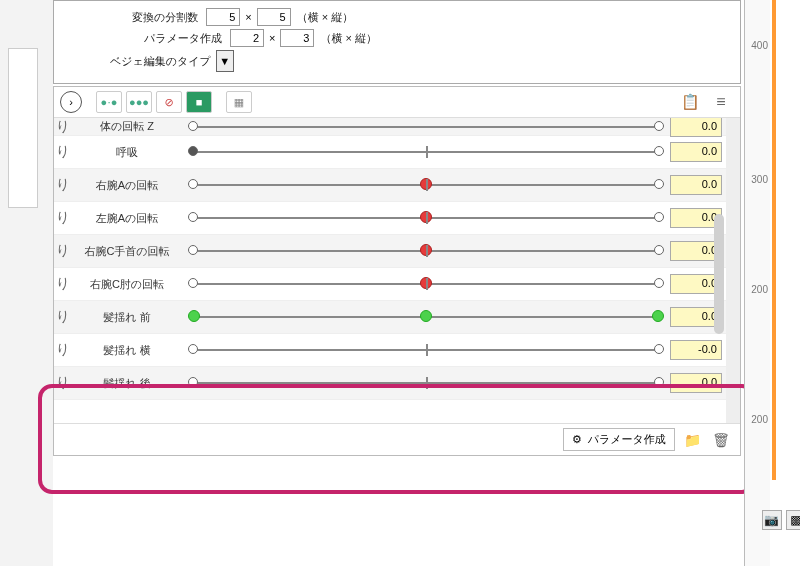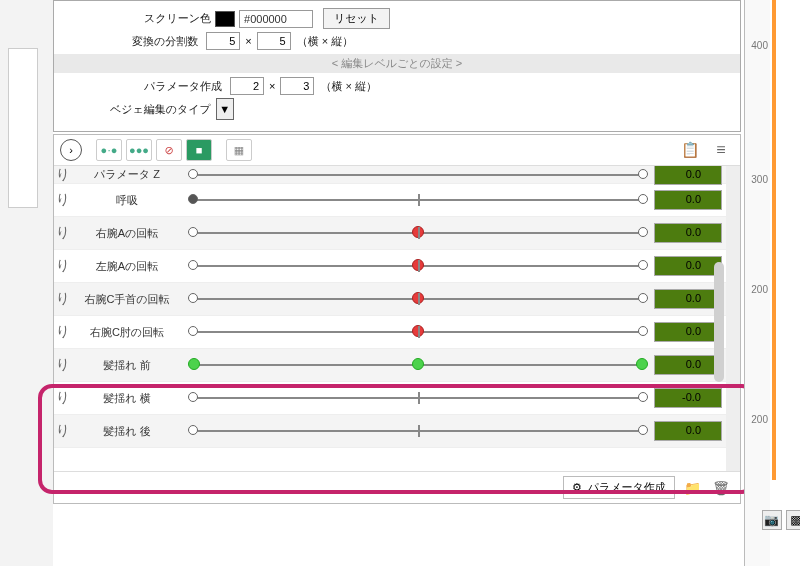--- a/index.html
+++ b/index.html
@@ -117,22 +117,22 @@
   }
   .dot {
     position:absolute; top:5px; width:12px; height:12px;
     border-radius:50%; margin-left:-6px;
     border:1.5px solid #666; background:#fff;
   }
   .dot.red { background:#e63b3b; border-color:#a22; }
   .dot.green { background:#4cd24c; border-color:#2a2; }
   .dot.end { width:10px;height:10px; top:6px; }
   .pval {
-    width:68px; border:1px solid #aaa; background:#4d7c0f;
-    height:20px; text-align:right; padding:2px 20px;
+    width:52px; border:1px solid #aaa; background:#fef9c3;
+    height:20px; text-align:right; padding:2px 4px;
     font-size:11px;
   }
   .highlight-box {
     position:absolute;
     left:38px; top:384px;
     width:718px; height:110px;
     border:4px solid #c5246b;
     border-radius:14px;
     pointer-events:none;
   }
@@ -186,35 +186,28 @@
 </head>
 <body>
 
 <div class="left-strip">
   <div class="inner"></div>
 </div>
 
 <div class="panel-area">
 
   <div class="settings-top">
-    <div class="row" style="padding-left:82px">
-      <span class="lbl">スクリーン色</span>
-      <span class="color-swatch"></span>
-      <span class="colorcode">#000000</span>
-      <button class="btn">リセット</button>
-    </div>
     <div class="row" style="padding-left:70px">
       <span class="lbl">変換の分割数</span>
       <span style="width:8px"></span>
       <span class="numbox">5</span>
       <span class="x">×</span>
       <span class="numbox">5</span>
       <span class="lbl" style="margin-left:6px">（横 × 縦）</span>
     </div>
-    <div class="subheader">&lt;  編集レベルごとの設定  &gt;</div>
     <div class="row" style="padding-left:82px">
       <span class="lbl">パラメータ作成</span>
       <span style="width:8px"></span>
       <span class="numbox">2</span>
       <span class="x">×</span>
       <span class="numbox">3</span>
       <span class="lbl" style="margin-left:6px">（横 × 縦）</span>
     </div>
     <div class="row" style="padding-left:48px">
       <span class="lbl">ベジェ編集のタイプ</span>
@@ -238,21 +231,21 @@
       <span class="tool-icn" style="border:none;color:#c79a3b;font-size:15px">📋</span>
       <span class="tool-icn" style="border:none;color:#666;font-size:16px">≡</span>
     </div>
 
     <div class="param-list" id="plist">
       <div class="scroll-thumb">
         <div class="thumb"></div>
       </div>
     <div class="param-row alt" style="height: 18px;">
           <div class="pin">り</div>
-          <div class="pname">パラメータ Z</div>
+          <div class="pname">体の回転 Z</div>
           <div class="pslider">
             <div class="track"></div>
             <div class="dot end" style="left: 6px;"></div>
             <div class="dot end" style="right: 0px; left: auto;"></div>
           </div>
           <div class="pval">0.0</div>
         </div>
         <div class="param-row">
           <div class="pin">り</div>
           <div class="pname">呼吸</div>

